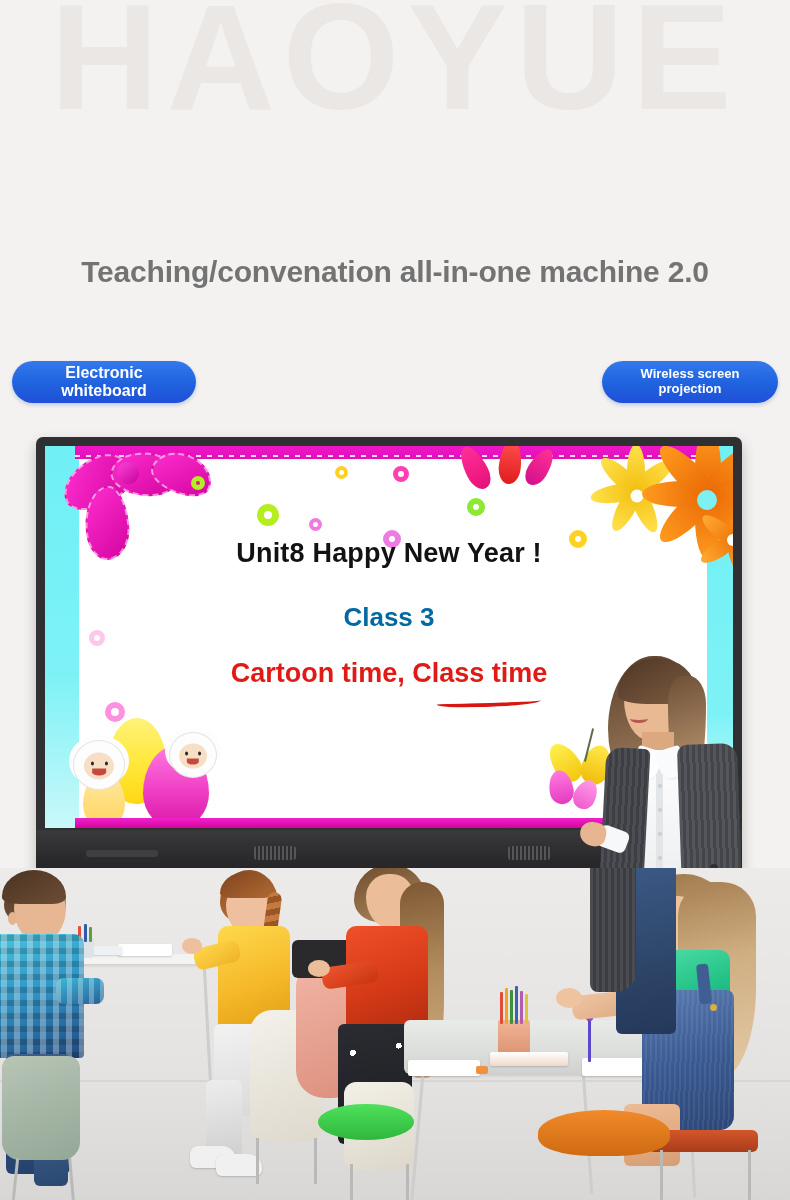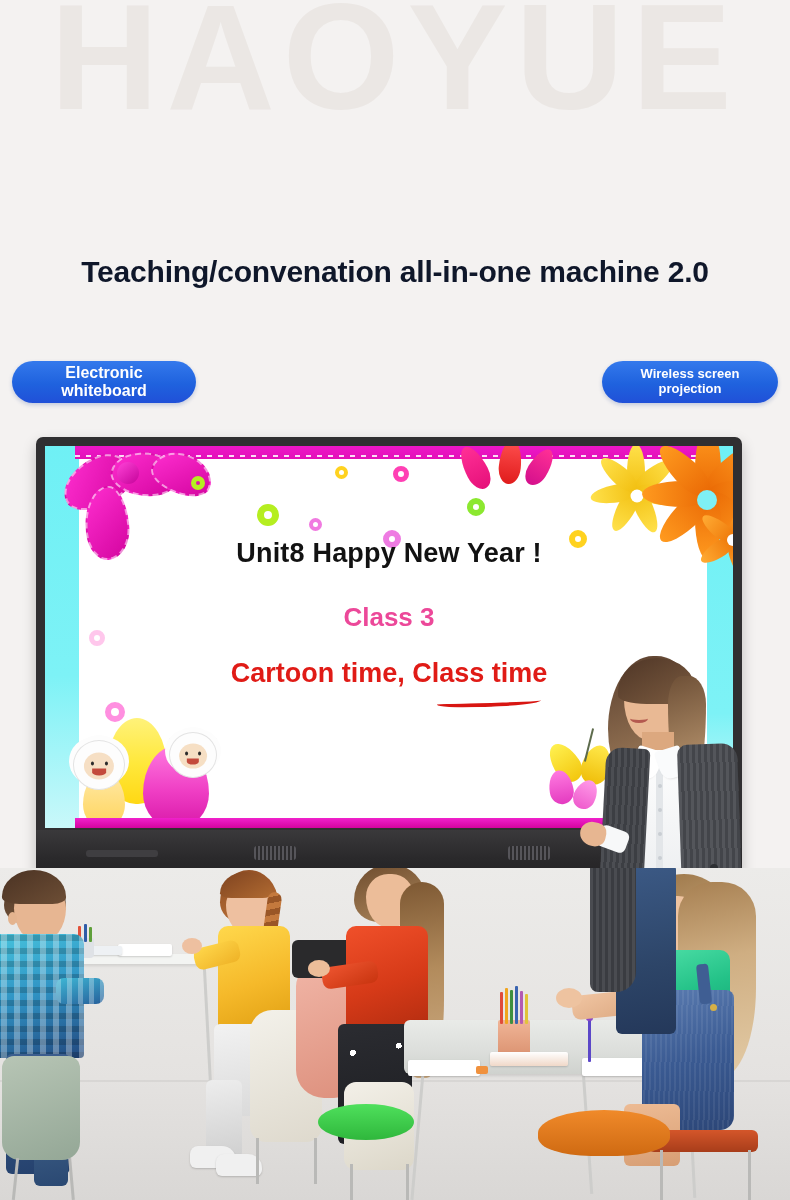--- a/index.html
+++ b/index.html
@@ -74,21 +74,21 @@
 
   
   .headline {
     position: absolute;
     left: 50px;
     top: 253px;
     width: 690px;
     text-align: center;
     font-size: 30px;
     font-weight: 700;
-    color: #0f172a;
+    color: #737373;
     line-height: 1.28;
     letter-spacing: -0.2px;
   }
 
   
   .pills {
     position: absolute;
     left: 12px;
     top: 361px;
     width: 766px;
@@ -233,21 +233,21 @@
     color: #121212;
     letter-spacing: .2px;
   }
   .slide-class {
     position: absolute;
     left: 0; top: 156px;
     width: 688px;
     text-align: center;
     font-size: 26px;
     font-weight: 700;
-    color: #ec4899;
+    color: #0369a1;
   }
   .slide-sub {
     position: absolute;
     left: 0; top: 212px;
     width: 688px;
     text-align: center;
     font-size: 27px;
     font-weight: 700;
     color: #e01b16;
   }

